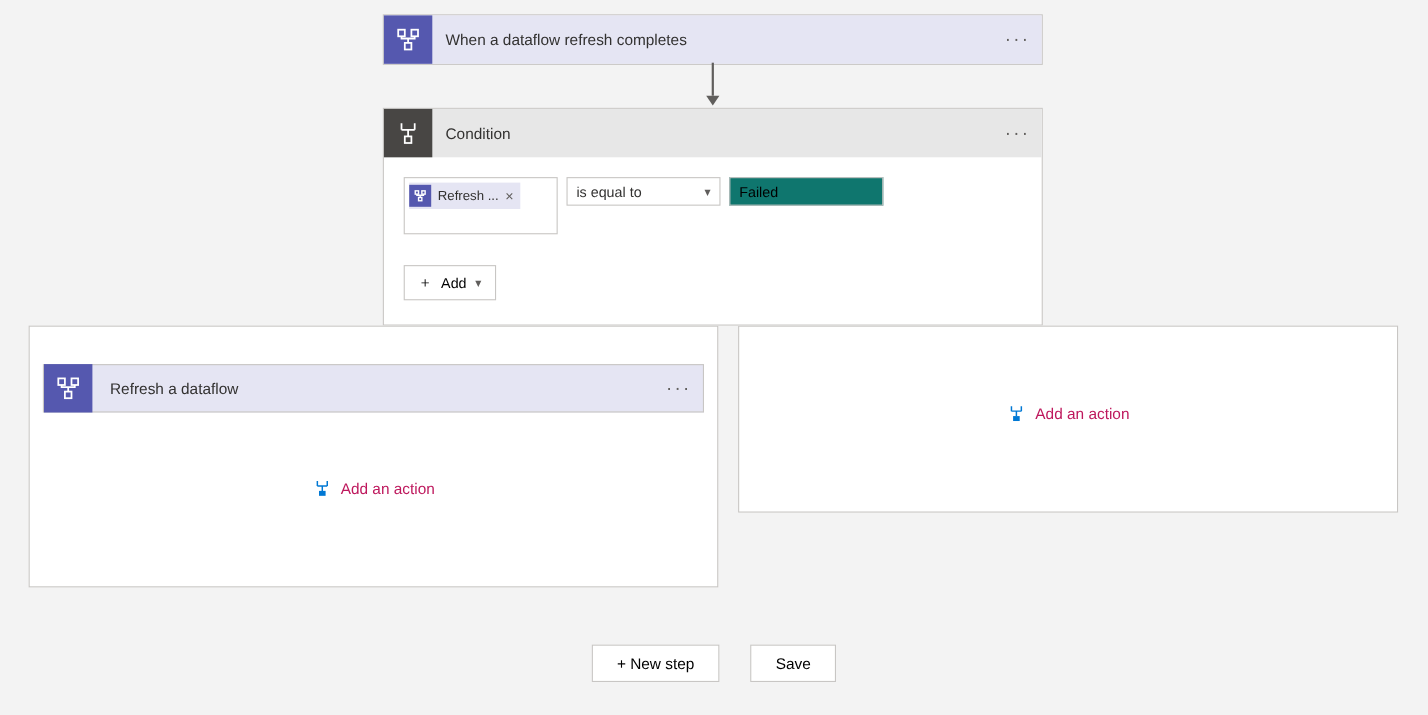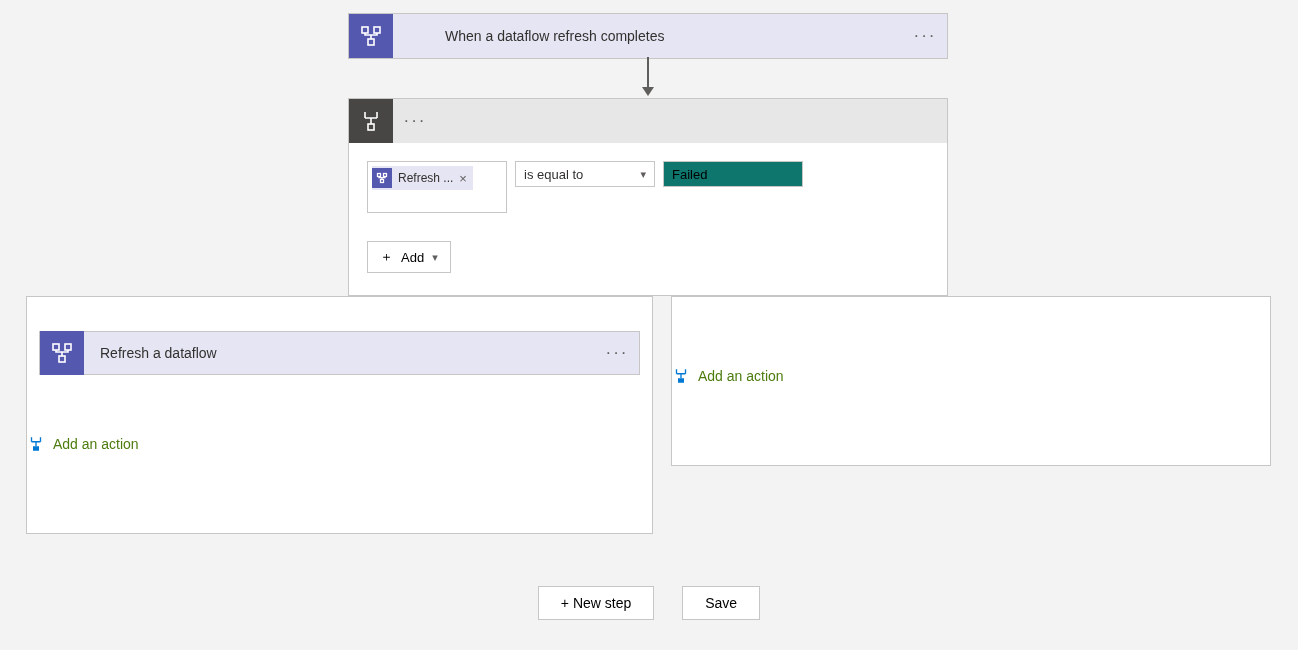--- a/index.html
+++ b/index.html
@@ -40,21 +40,21 @@
     width: 44px; height: 44px;
     display: flex; align-items: center; justify-content: center;
     cursor: pointer;
     font-size: 17px;
     color: #605e5c;
     letter-spacing: 2px;
   }
 
   
   .trigger { left: 348px; top: 13px; width: 600px; }
-  .trigger .card-header { background: #e5e5f3; gap: 40px; }
+  .trigger .card-header { background: #e5e5f3; }
   .trigger .card-icon { background: #5558af; }
 
   
   .condition-card { left: 348px; top: 98px; width: 600px; }
   .condition-card .card-header { background: #e7e7e7; }
   .condition-card .card-icon { background: #484644; }
   .condition-body { padding: 18px 18px 22px 18px; }
   .cond-row { display: flex; gap: 8px; }
   .token-well {
     border: 1px solid #c8c6c4;
@@ -154,23 +154,23 @@
     width: 44px; height: 44px; background:#5558af;
     display:flex;align-items:center;justify-content:center;
   }
   .inner-action .ia-title { flex:1; padding-left:16px; font-size:14px; }
   .inner-action .ia-menu {
     width:44px;height:44px;display:flex;align-items:center;justify-content:center;
     cursor:pointer;color:#605e5c;letter-spacing:2px;font-size:17px;
   }
 
   .add-action-link {
-    display: flex; align-items: center; 
+    display: flex; align-items: center; justify-content: center;
     gap: 8px;
-    color: #4d7c0f;
+    color: #be185d;
     font-size: 14px;
     cursor: pointer;
   }
   .branch-yes .add-action-link { margin-top: 60px; }
   .branch-no .add-action-link { margin-top: 70px; }
 
   
   .bottom-bar {
     position: absolute;
     left: 0; right: 0;
@@ -216,20 +216,21 @@
   </div>
 
   <div class="card condition-card">
     <div class="card-header">
       <div class="card-icon">
         <svg width="24" height="24" viewBox="0 0 24 24" fill="none" stroke="#fff" stroke-width="1.6">
           <path d="M6 3 v6 M18 3 v6 M6 9 h12 M12 9 v6"></path>
           <rect x="9" y="15" width="6" height="6"></rect>
         </svg>
       </div>
+      <div class="card-title">Condition</div>
       <div class="card-menu">···</div>
     </div>
     <div class="condition-body">
       <div class="cond-row">
         <div class="token-well">
           <span class="token-chip">
             <span class="token-chip-icon">
               <svg width="12" height="12" viewBox="0 0 24 24" fill="none" stroke="#fff" stroke-width="2.5">
                 <rect x="3" y="3" width="6" height="6"></rect>
                   <rect x="15" y="3" width="6" height="6"></rect>

